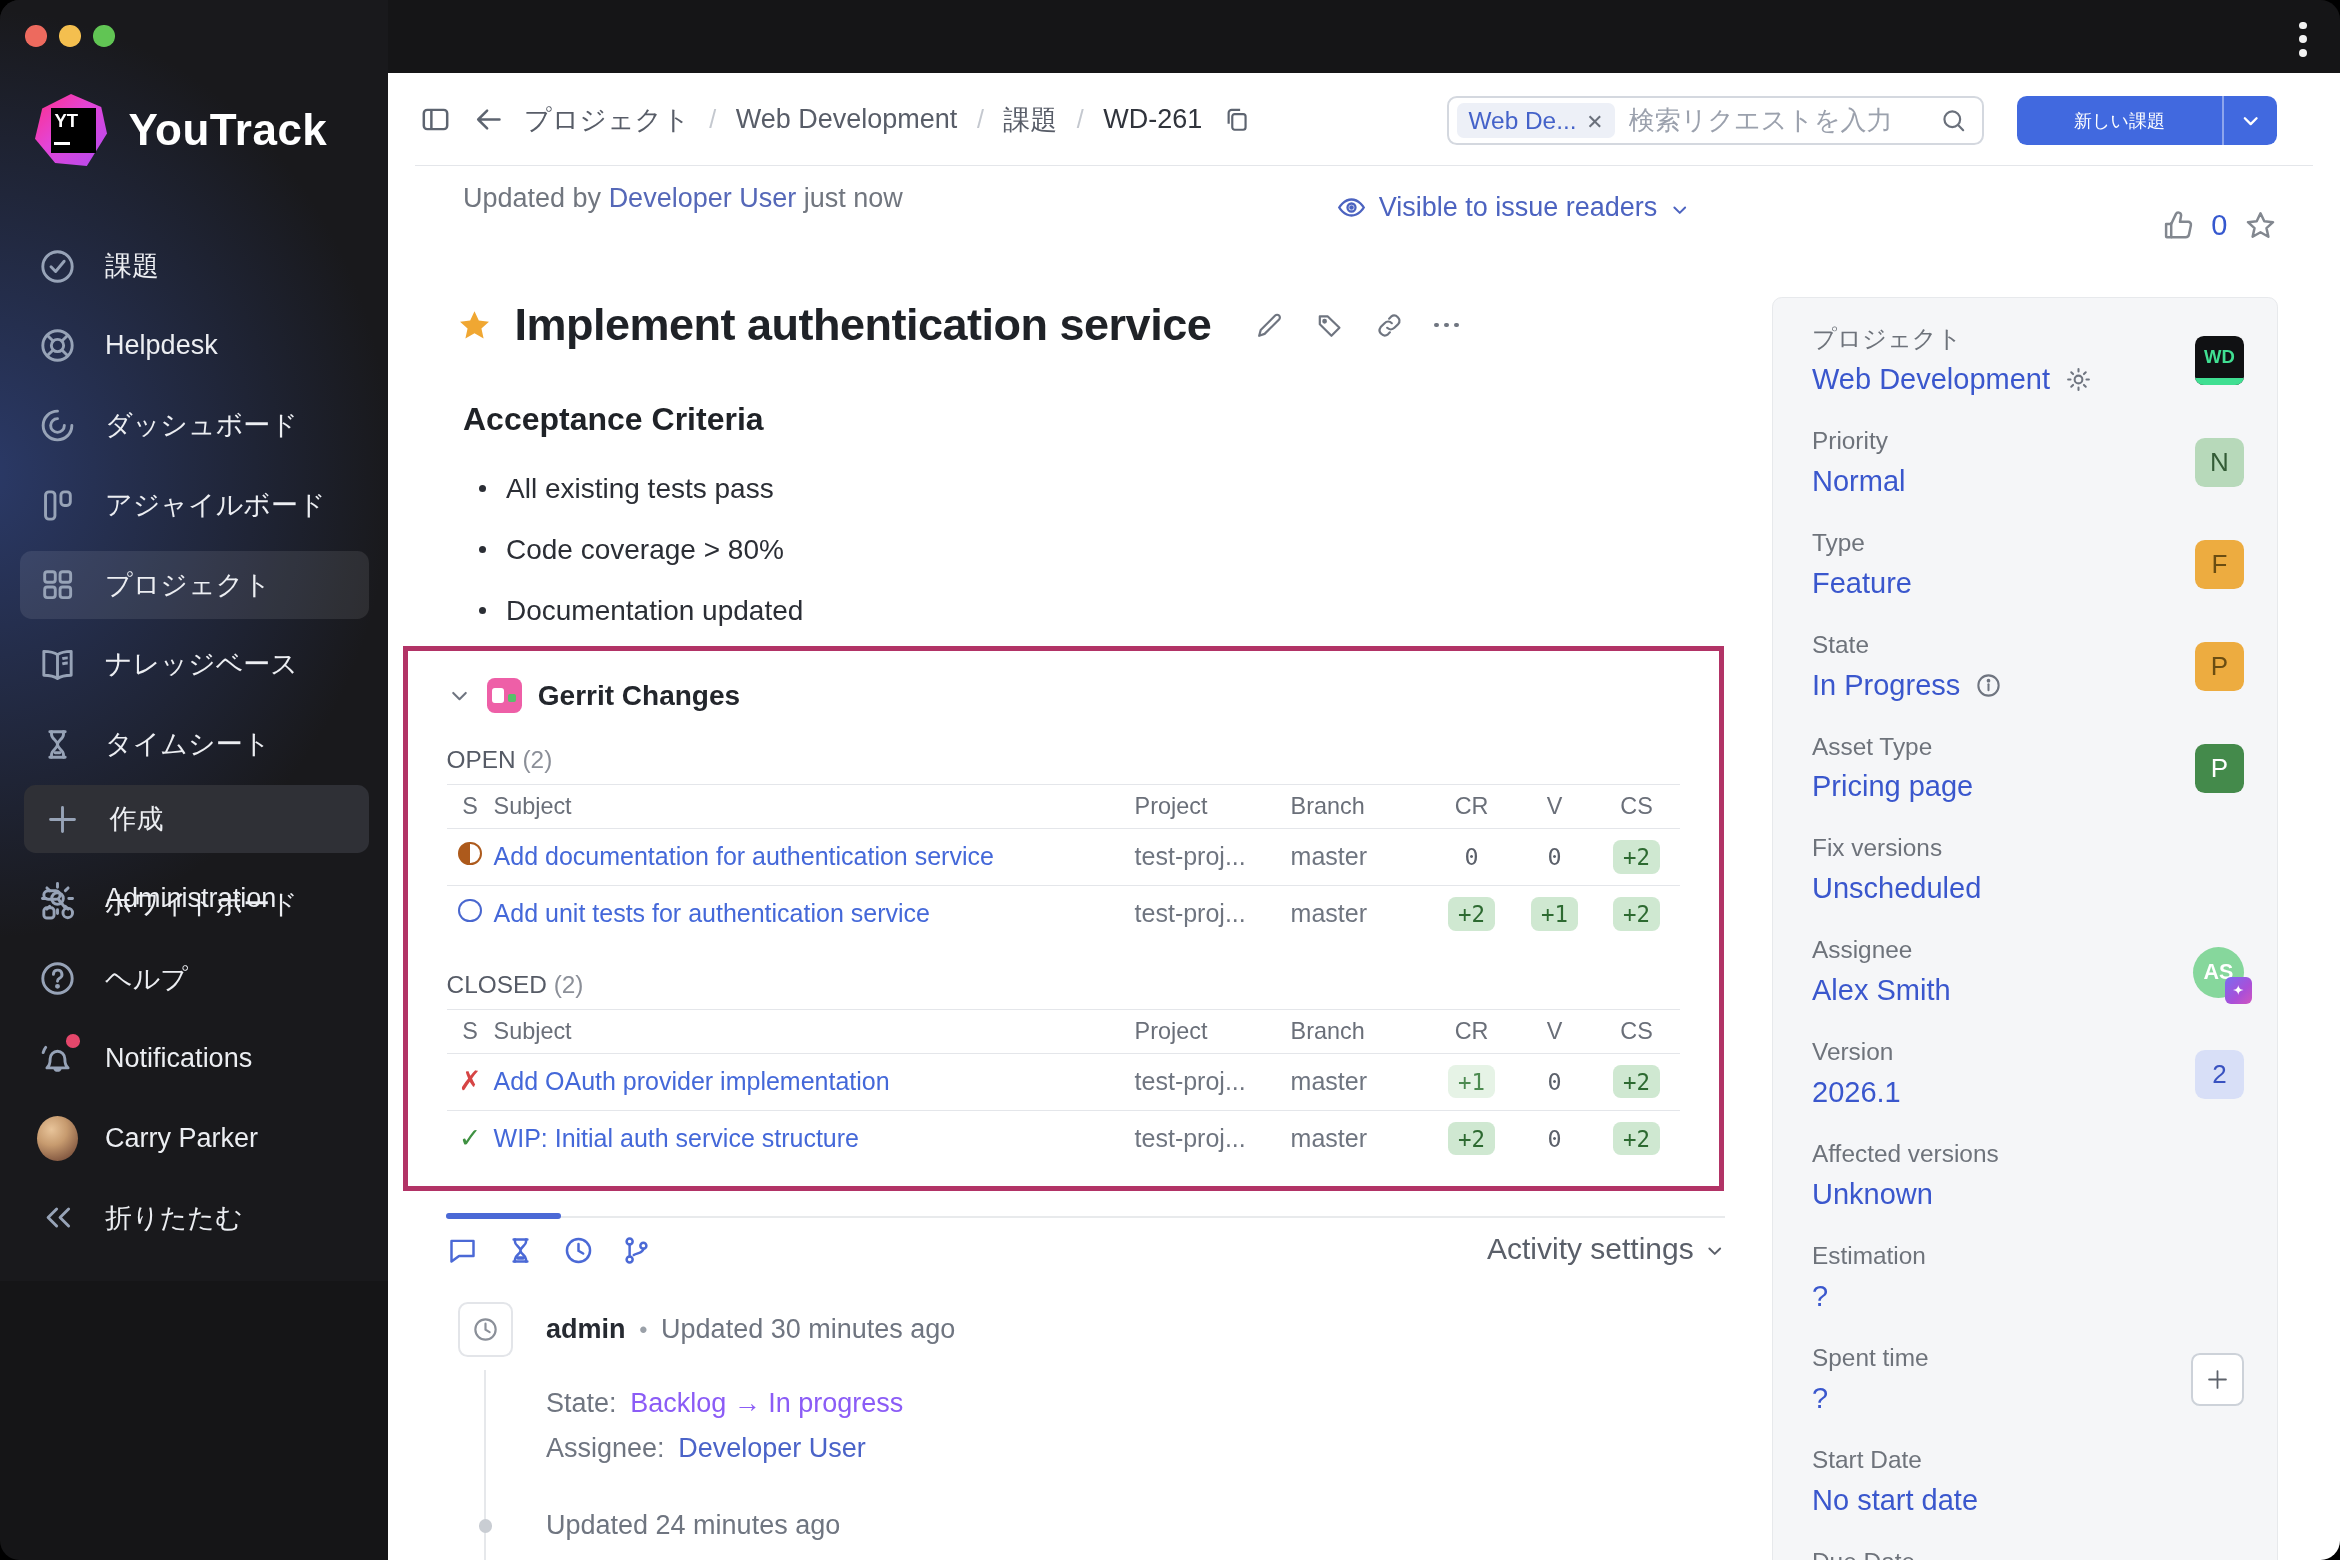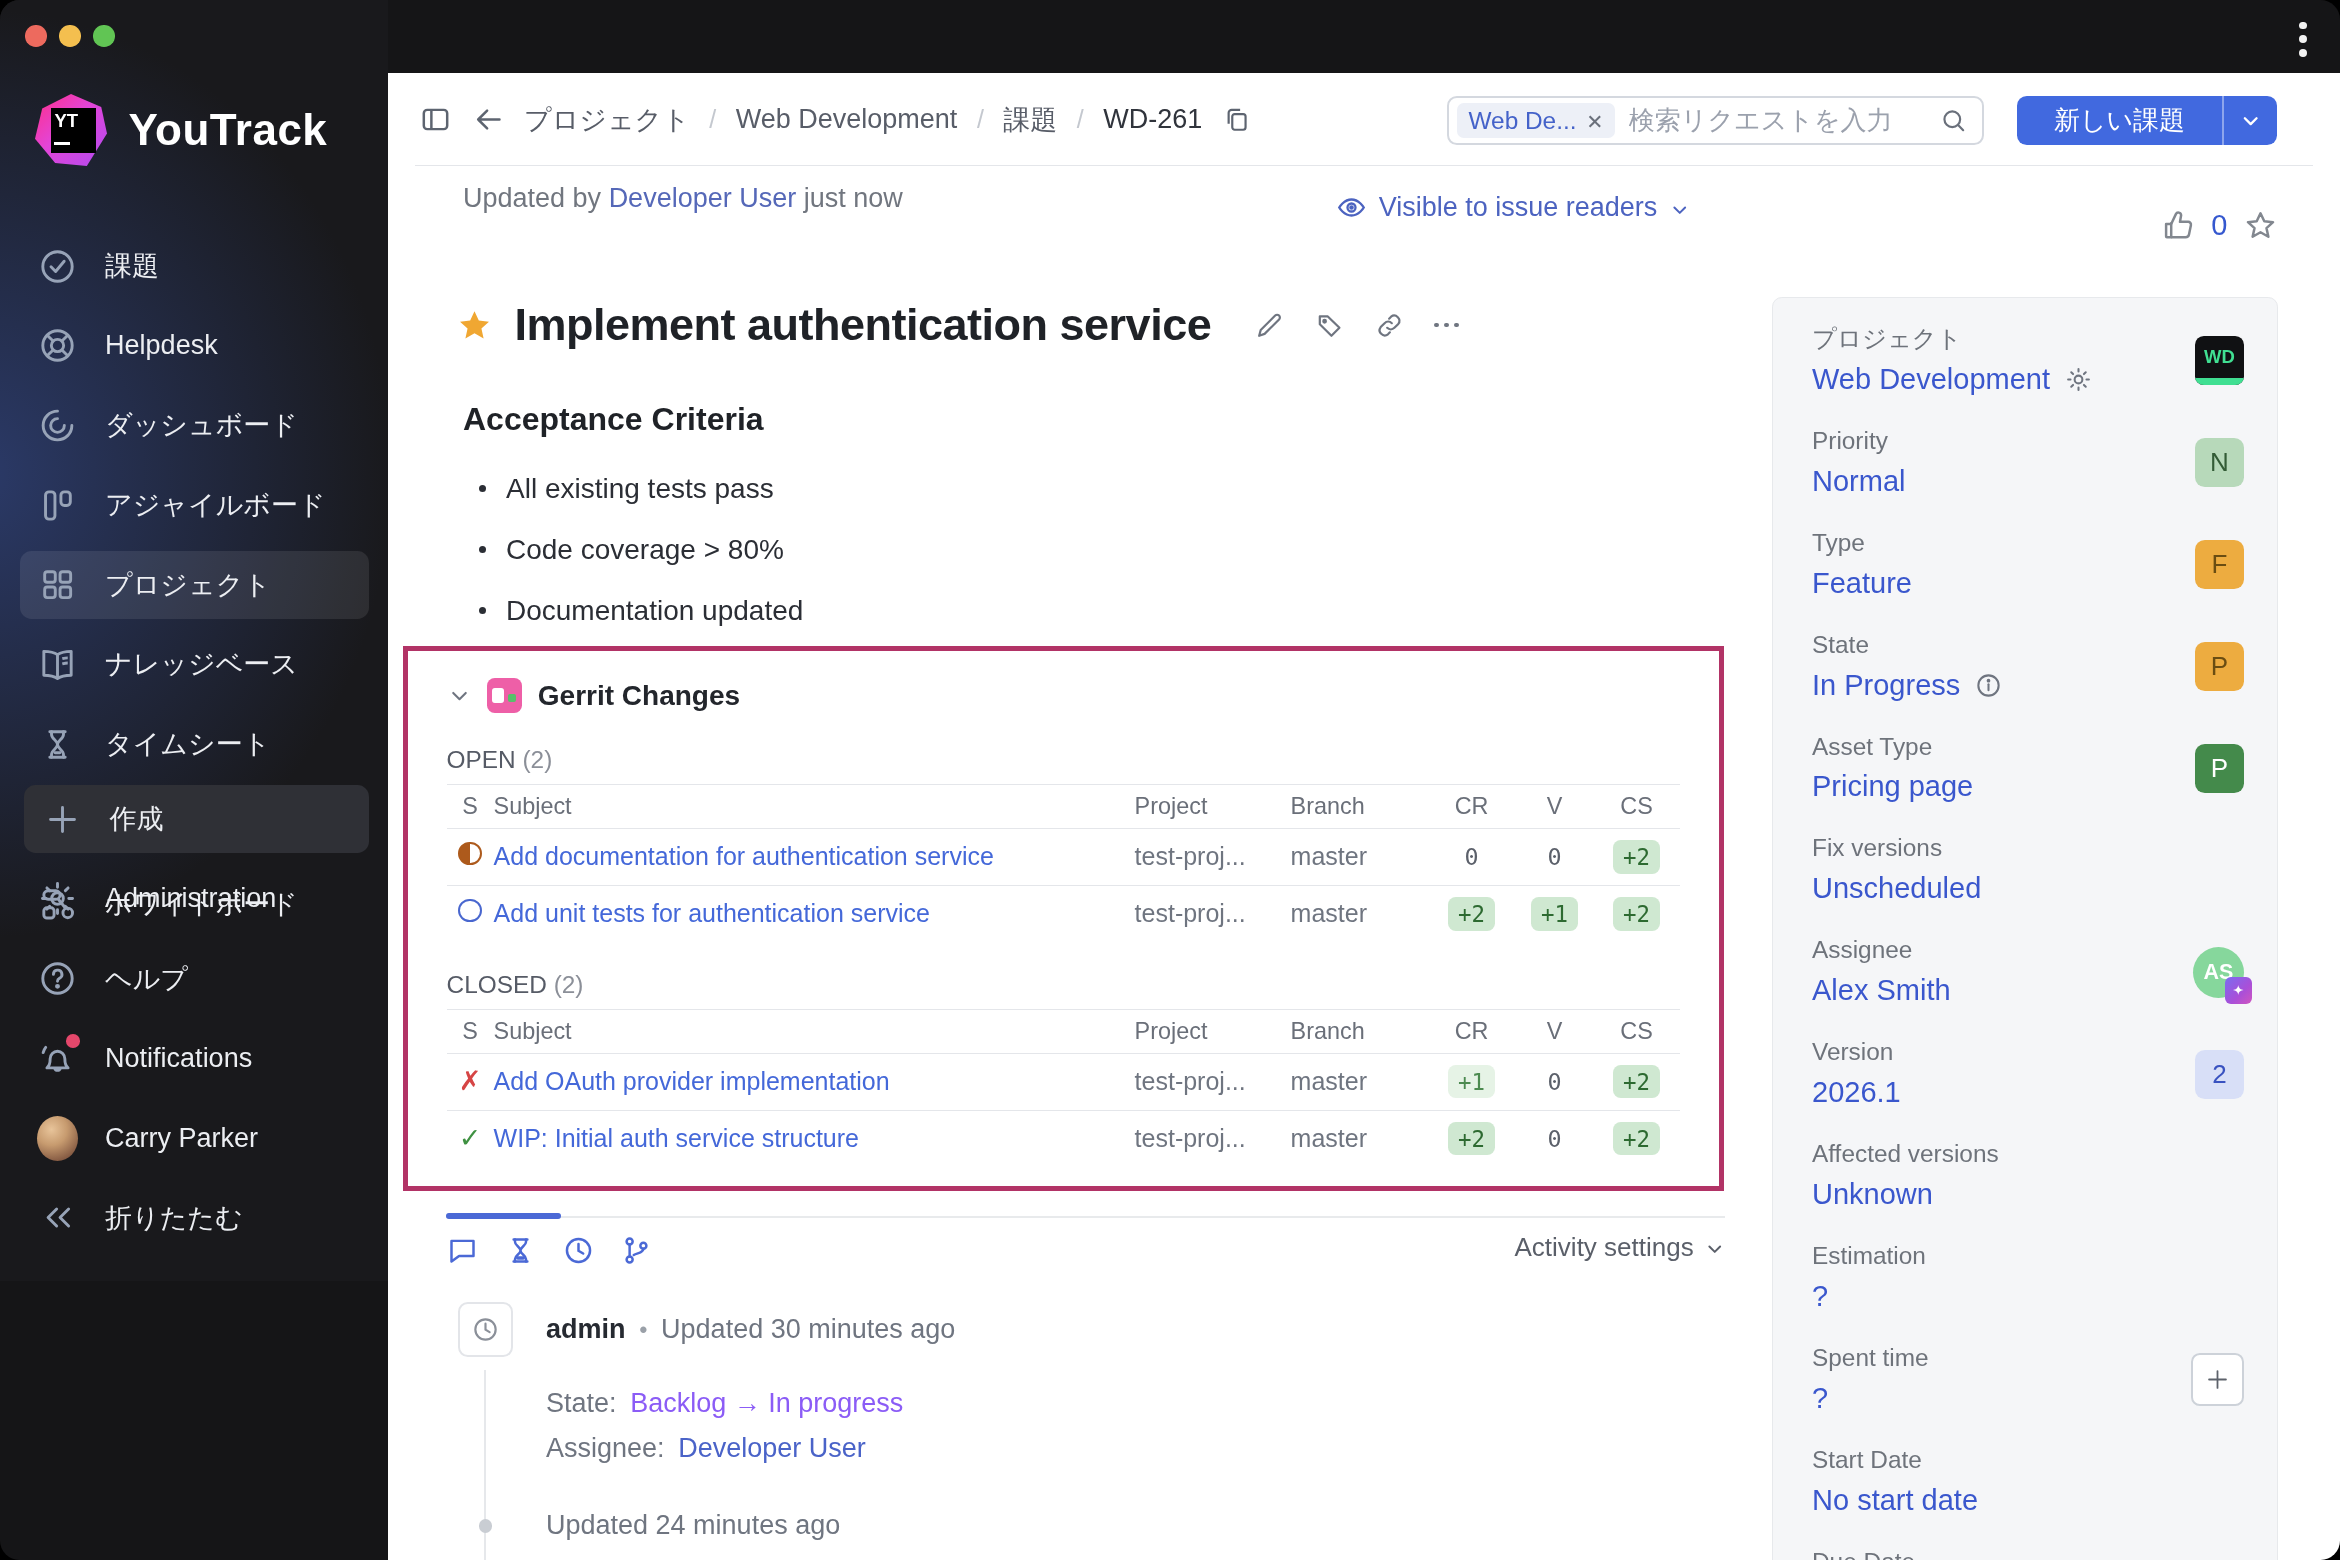--- a/index.html
+++ b/index.html
@@ -50,21 +50,21 @@
   .crumb-current { color:#30343c; }
   .search { position:absolute; left:1059px; top:23.4px; width:537px; height:49px; border:2px solid #d4d8df;
     border-radius:9.8px; display:flex; align-items:center; padding:0 13.7px 0 7.8px; gap:13.7px; background:#fff; }
   .chip { background:#edf0f7; border-radius:6.8px; height:35px; display:flex; align-items:center; gap:9.8px;
     padding:0 11.7px; font-size:24.4px; color:#4462c9; }
   .chip .x::before{ content:"✕"; color:#6a707b; font-size:20.5px; }
   .search-ph { flex:1; color:#9ba1ad; font-size:26px; }
   .search .ic { width:29px; height:29px; color:#6a707b; }
   .new-issue { position:absolute; left:1629px; top:23.4px; width:260px; height:49px; background:#4169df;
     border-radius:9.8px; display:flex; color:#fff; }
-  .new-issue .lbl { flex:1; display:flex; align-items:center; justify-content:center; font-size:26px; }
+  .new-issue .lbl { flex:1; display:flex; align-items:center; justify-content:center; font-size:18px; }
   .new-issue .split { width:2px; background:rgba(255,255,255,.4); margin:0; }
   .new-issue .dd { width:53px; display:flex; align-items:center; justify-content:center; }
   .new-issue .dd .ic{ width:23.4px; height:23.4px; }
 
   
   .meta-block { position:absolute; left:75px; top:105px; font-size:27px; color:#71767f; line-height:40px; }
   .meta-block .ulink { color:#5568b8; }
   .visible { position:absolute; left:948px; top:119px; display:flex; align-items:center; gap:11.7px;
     color:#4c63c0; font-size:27px; }
   .visible .ic { width:31px; height:31px; }
@@ -117,21 +117,21 @@
   .st-ck { color:#3f9142; font-size:27px; font-weight:700; line-height:23.4px; }
   .gap28 { height:29px; }
 
   
   .act-tabs { position:absolute; left:58px; top:1143px; width:1279px; }
   .act-tabs .track { height:2px; background:#e8eaec; position:relative; }
   .act-tabs .indicator { position:absolute; left:0; top:-2.9px; width:115px; height:5.9px; background:#4b69d6; border-radius:2.9px; }
   .act-icons { display:flex; gap:25px; margin-top:15.6px; color:#4b69d6; }
   .act-icons .ic { width:33px; height:33px; }
   .act-settings { position:absolute; right:0; top:15.6px; display:flex; gap:9.8px; align-items:center;
-    color:#5a5f69; font-size:26px; }
+    color:#5a5f69; font-size:30px; }
   .act-settings .ic{ width:21.5px; height:21.5px; margin-top:3.9px; }
 
   .activity { position:absolute; left:70px; top:1224px; width:1268px; height:336px; }
   .tl-line { position:absolute; left:26px; top:73px; width:2px; bottom:0; background:#e6e8eb; }
   .entry-icon { position:absolute; left:0; top:4.9px; width:55px; height:55px; border:2px solid #e3e5e9;
     border-radius:9.8px; background:#fff; display:flex; align-items:center; justify-content:center; color:#8b9099; }
   .entry-icon .ic{ width:29px; height:29px; }
   .entry-head { position:absolute; left:88px; top:16.6px; display:flex; align-items:center; gap:13.7px; font-size:27px; }
   .entry-head .author { font-weight:700; color:#262a31; }
   .entry-head .dot::before{ content:"•"; color:#9aa0a8; font-size:23.4px; }

